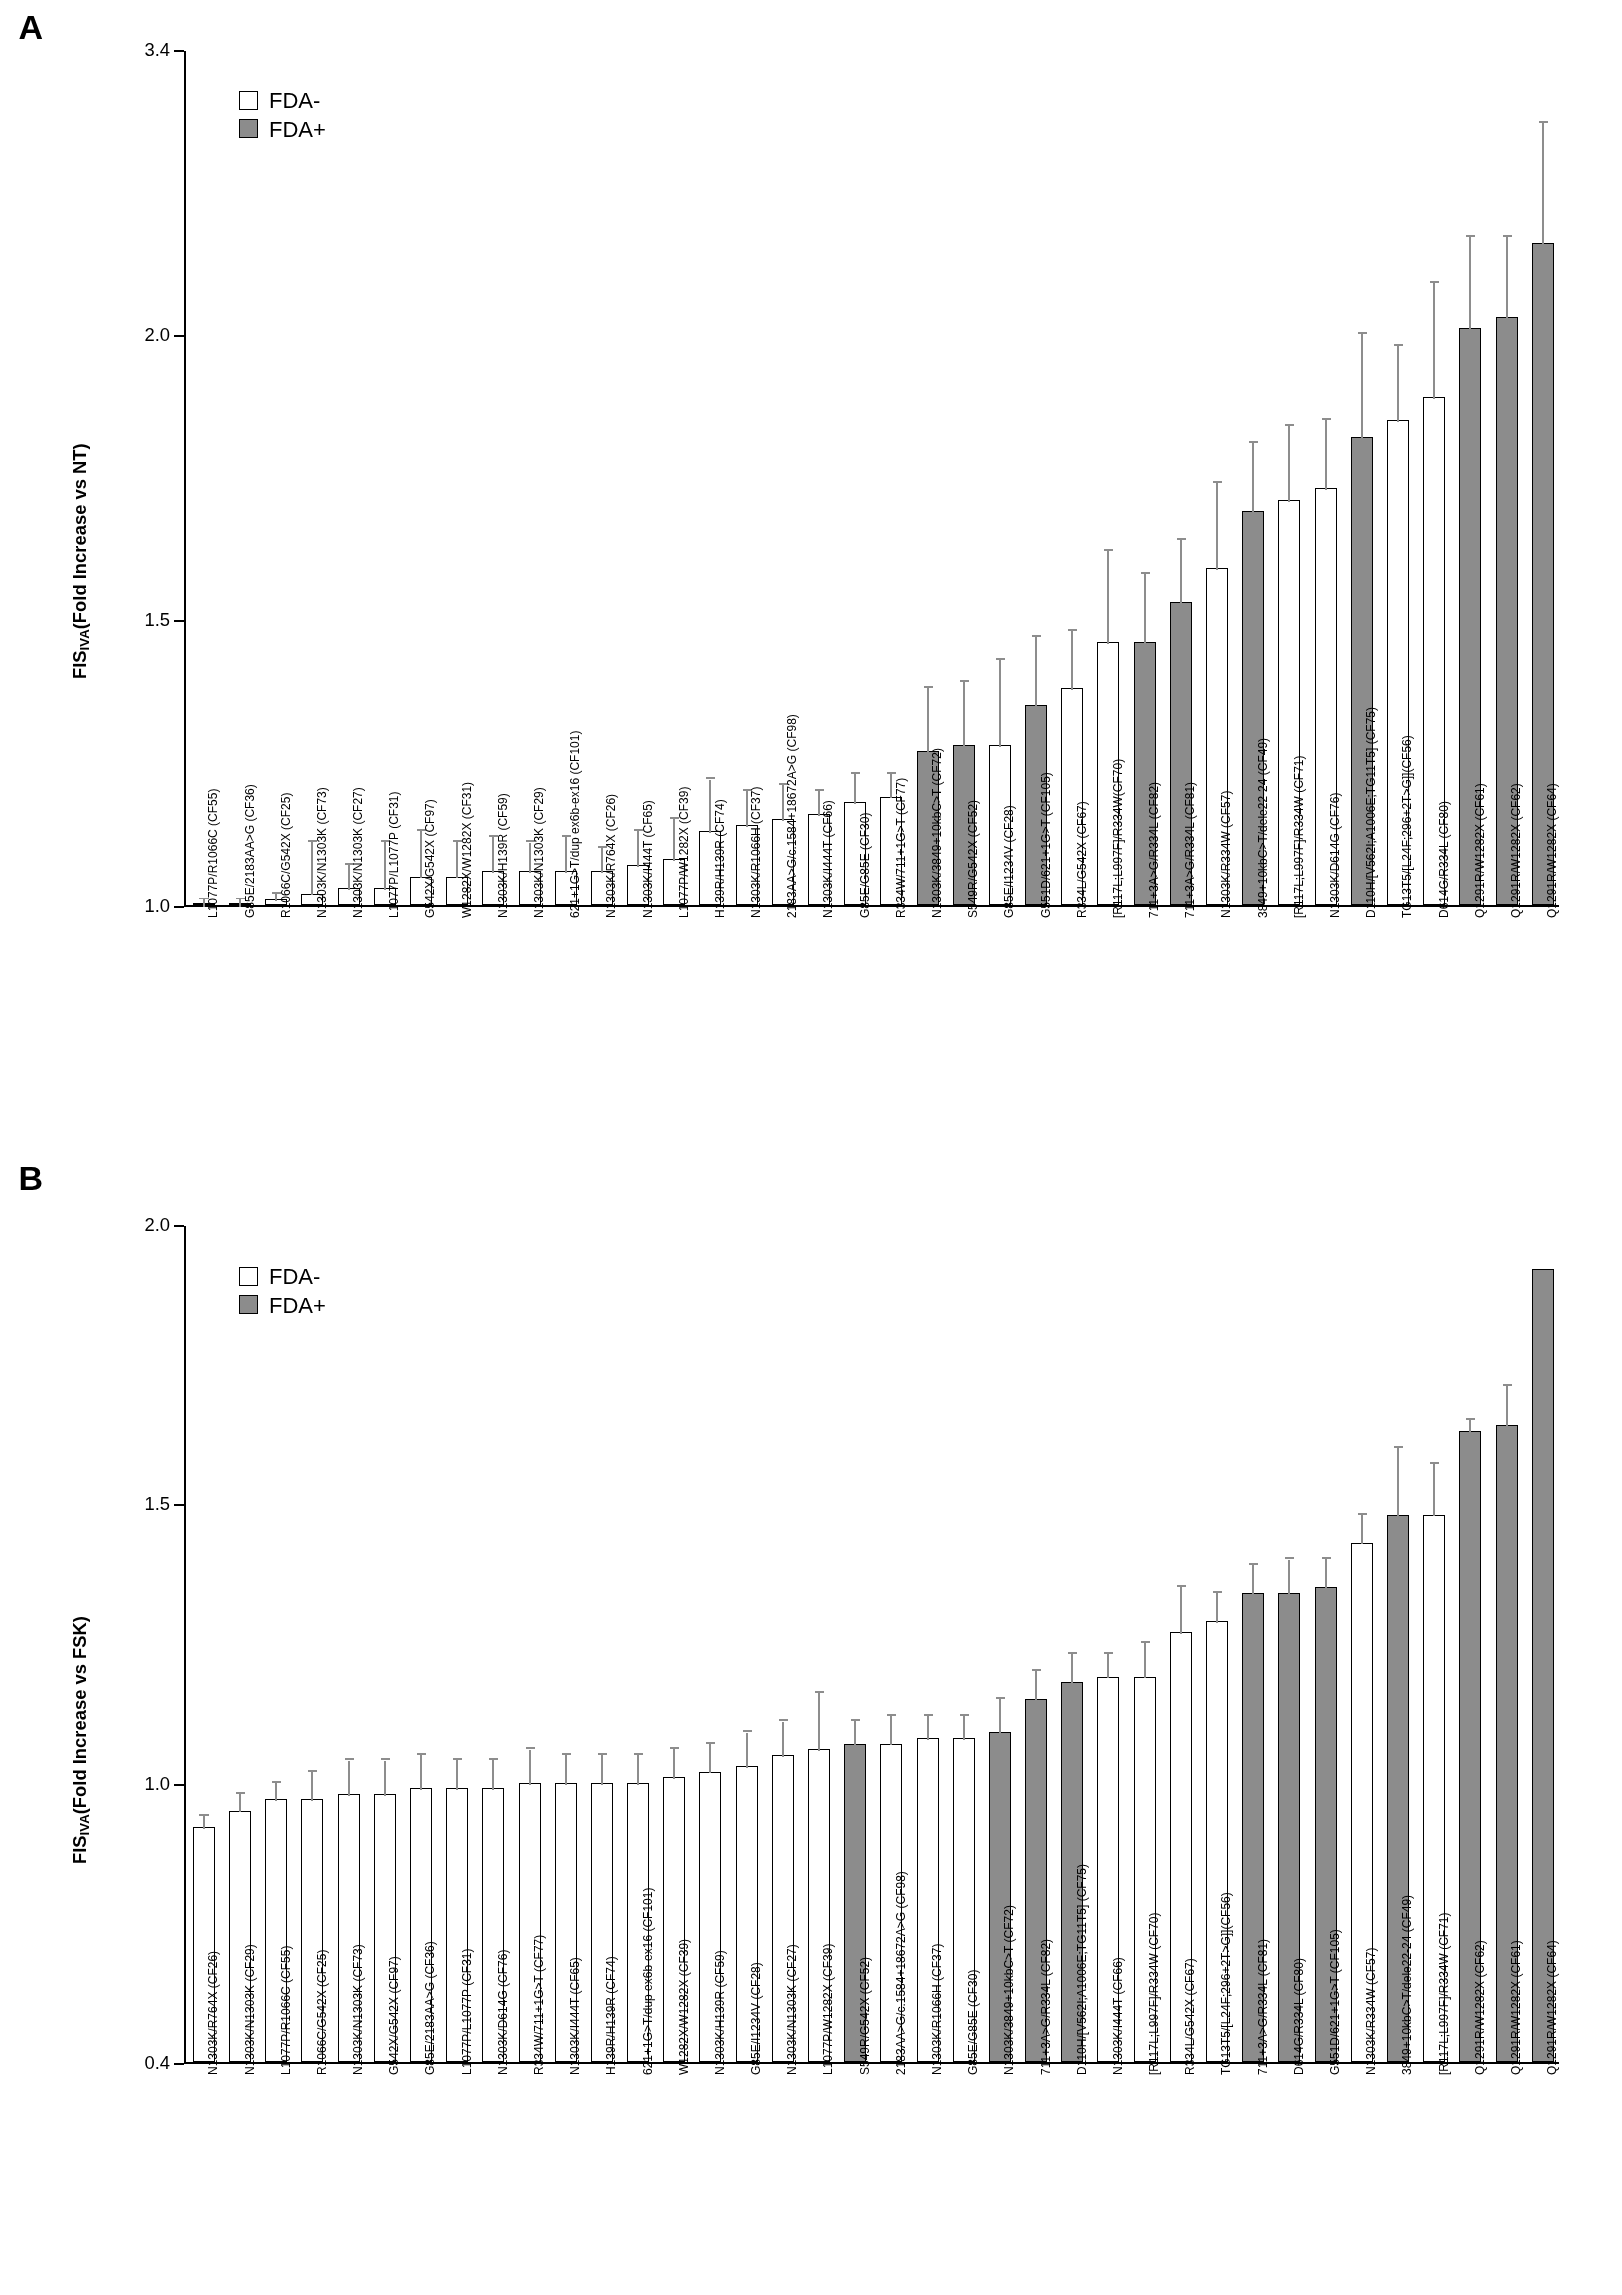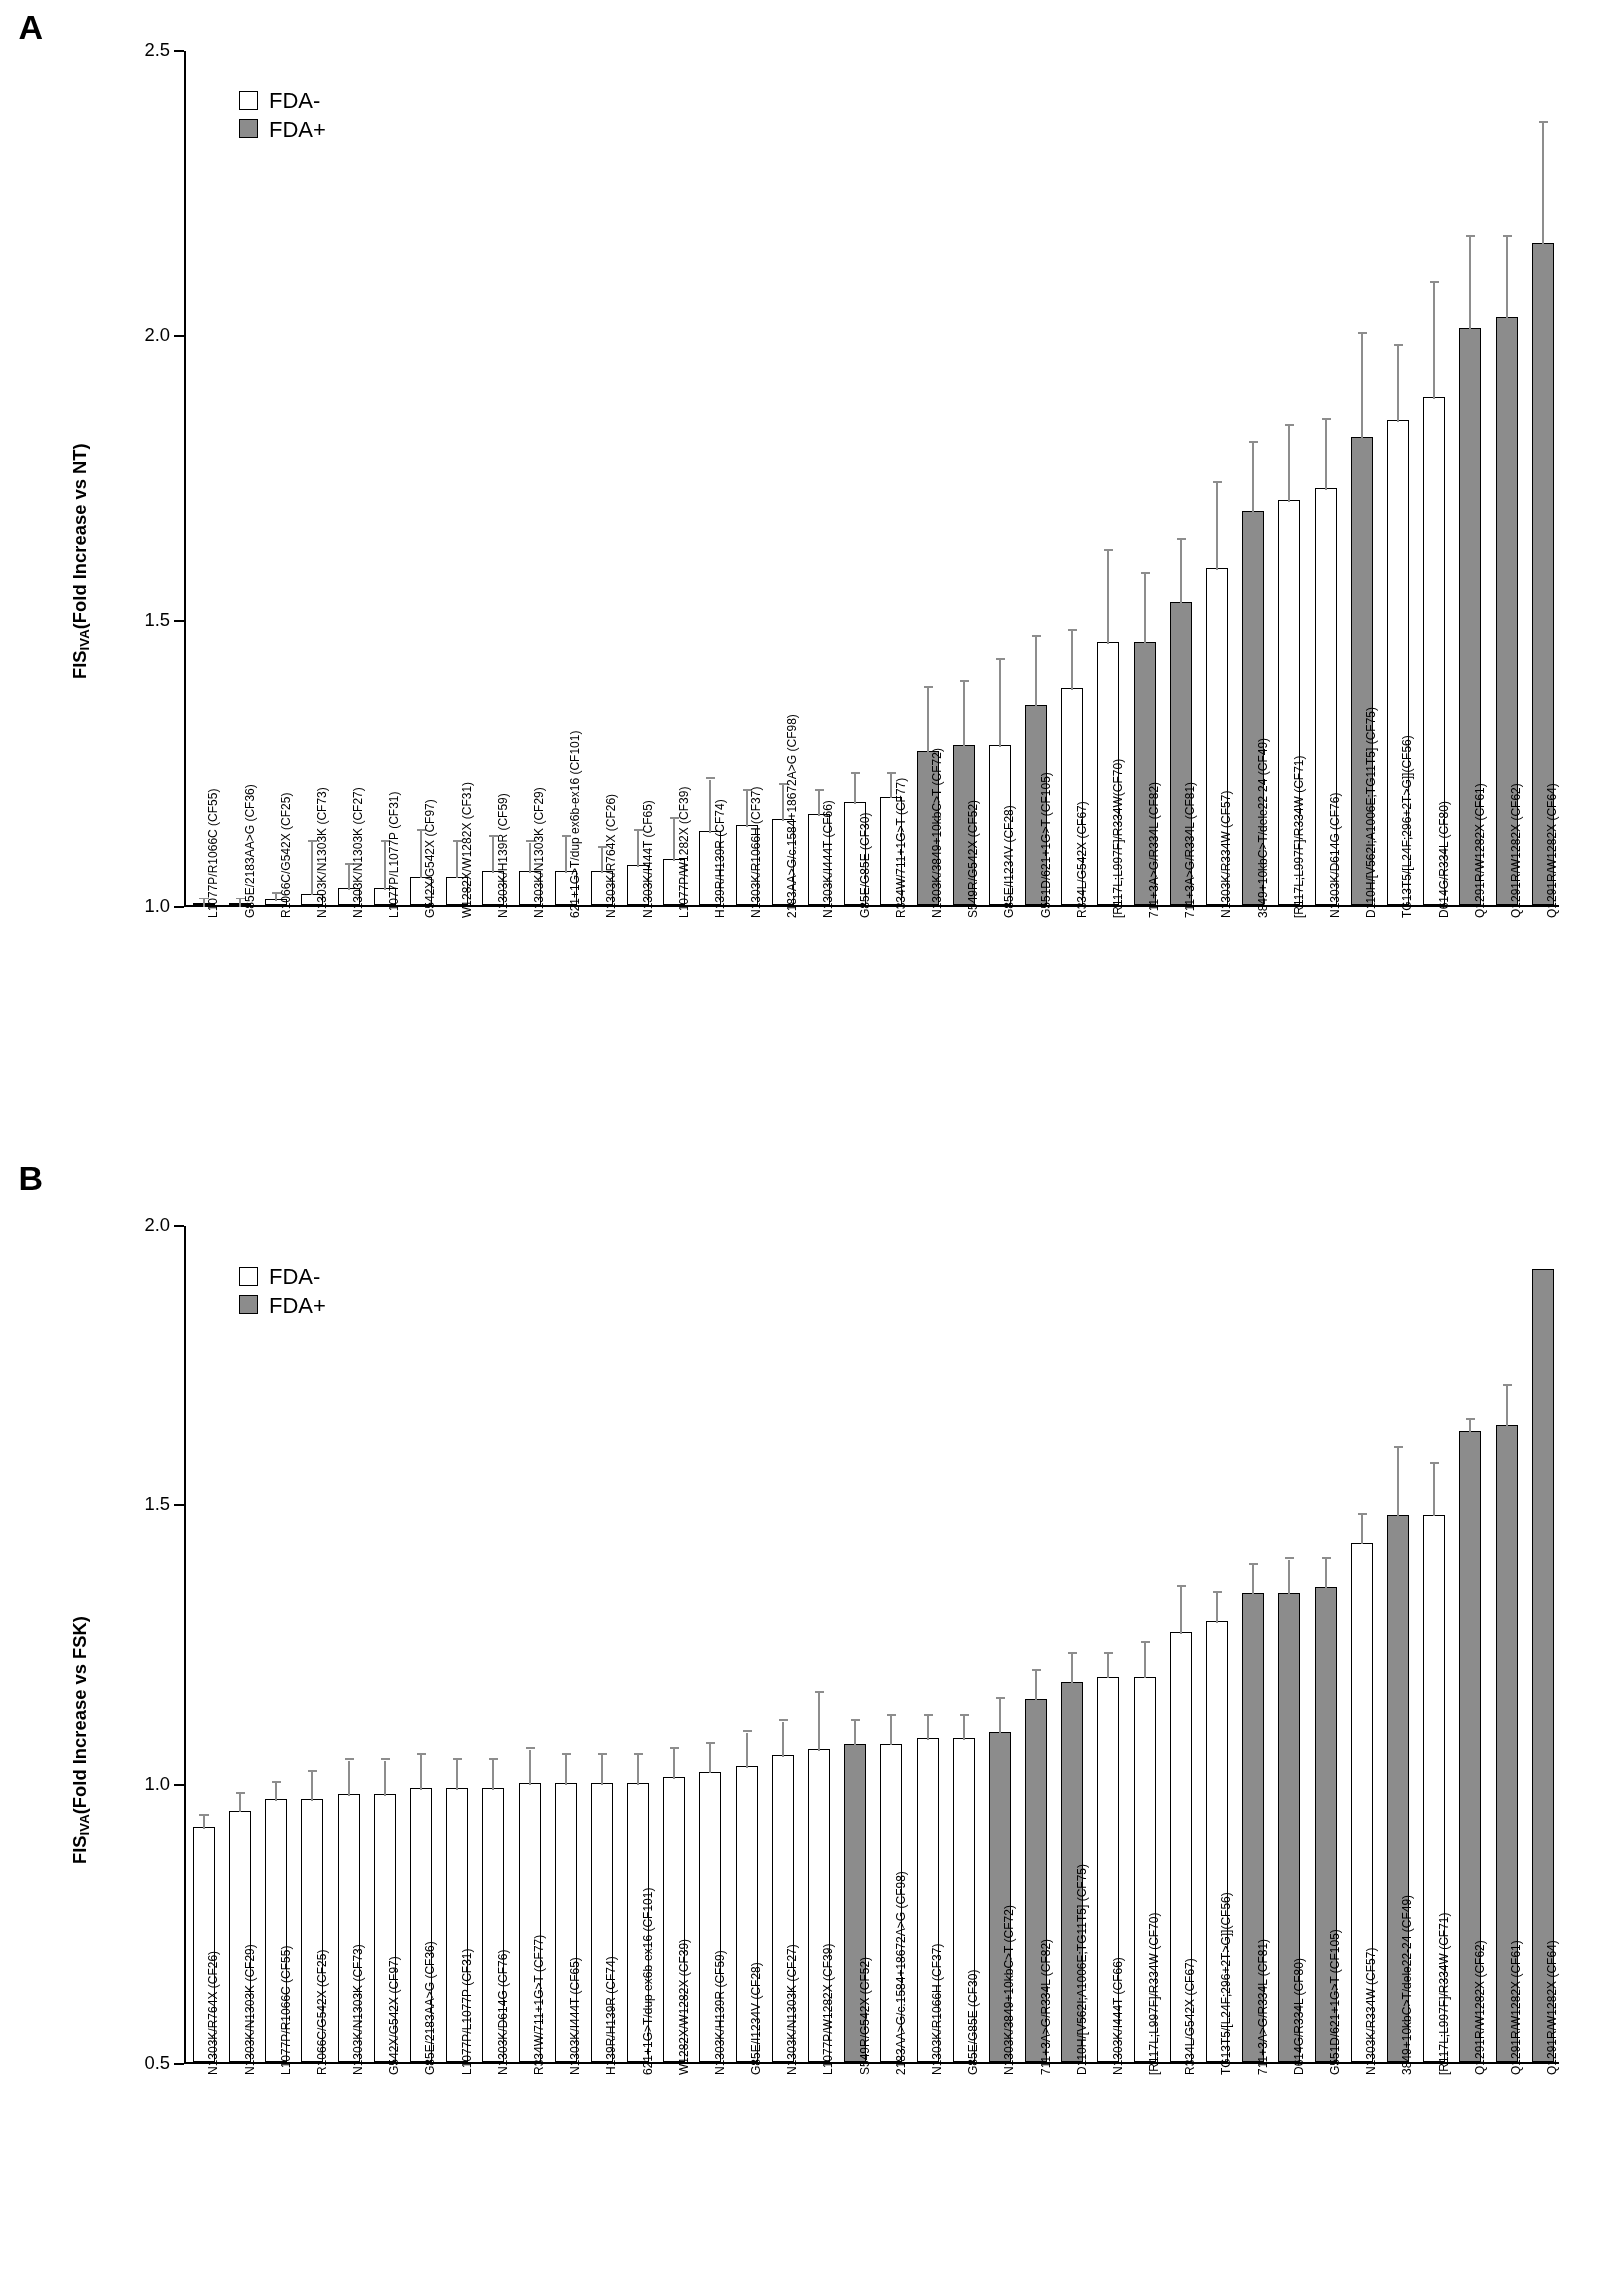--- a/index.html
+++ b/index.html
@@ -243,21 +243,21 @@
             </div>
           </div>
       </div>
       <div id="yticksA">
           <div class="ytick" style="left: 92px; top: 895px; width: 78px;">1.0</div>
           <div class="ytickmark" style="left: 174px; top: 906px;"></div>
           <div class="ytick" style="left: 92px; top: 609px; width: 78px;">1.5</div>
           <div class="ytickmark" style="left: 174px; top: 620px;"></div>
           <div class="ytick" style="left: 92px; top: 324px; width: 78px;">2.0</div>
           <div class="ytickmark" style="left: 174px; top: 335px;"></div>
-          <div class="ytick" style="left: 92px; top: 39px; width: 78px;">2.5</div>
+          <div class="ytick" style="left: 92px; top: 39px; width: 78px;">3.4</div>
           <div class="ytickmark" style="left: 174px; top: 50px;"></div>
         </div>
       <div class="xlabels" id="xlabsA">
           <div class="xlabel" style="left: 206px; top: 918px;">L1077P/R1066C (CF55)</div>
           <div class="xlabel" style="left: 243px; top: 918px;">G85E/2183AA&gt;G (CF36)</div>
           <div class="xlabel" style="left: 279px; top: 918px;">R1066C/G542X (CF25)</div>
           <div class="xlabel" style="left: 315px; top: 918px;">N1303K/N1303K (CF73)</div>
           <div class="xlabel" style="left: 351px; top: 918px;">N1303K/N1303K (CF27)</div>
           <div class="xlabel" style="left: 387px; top: 918px;">L1077P/L1077P (CF31)</div>
           <div class="xlabel" style="left: 423px; top: 918px;">G542X/G542X (CF97)</div>
@@ -499,21 +499,21 @@
               <div class="bar fda-plus" style="height: 637px;"></div>
               <div class="err" style="bottom: 635px; height: 41px;"></div>
               <div class="errcap" style="width: 9.4px; margin-left: -4.7px; bottom: 676px;"></div>
             </div>
             <div class="bar-wrap" style="left: 1346px; width: 22.4px; height: 838px;">
               <div class="bar fda-plus" style="height: 793px;"></div>
             </div>
           </div>
       </div>
       <div id="yticksB">
-          <div class="ytick" style="left: 92px; top: 904px; width: 78px;">0.5</div>
+          <div class="ytick" style="left: 92px; top: 904px; width: 78px;">0.4</div>
           <div class="ytickmark" style="left: 174px; top: 915px;"></div>
           <div class="ytick" style="left: 92px; top: 625px; width: 78px;">1.0</div>
           <div class="ytickmark" style="left: 174px; top: 636px;"></div>
           <div class="ytick" style="left: 92px; top: 345px; width: 78px;">1.5</div>
           <div class="ytickmark" style="left: 174px; top: 356px;"></div>
           <div class="ytick" style="left: 92px; top: 66px; width: 78px;">2.0</div>
           <div class="ytickmark" style="left: 174px; top: 77px;"></div>
         </div>
       <div class="xlabels" id="xlabsB">
           <div class="xlabel" style="left: 206px; top: 927px;">N1303K/R764X (CF26)</div>

